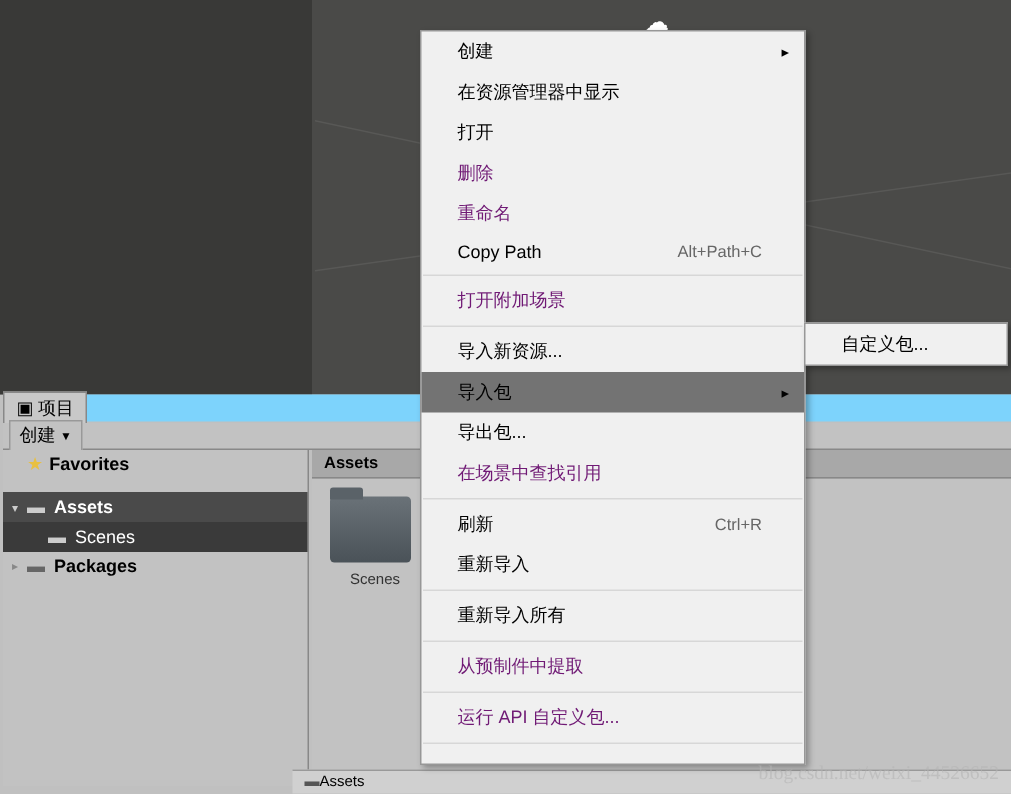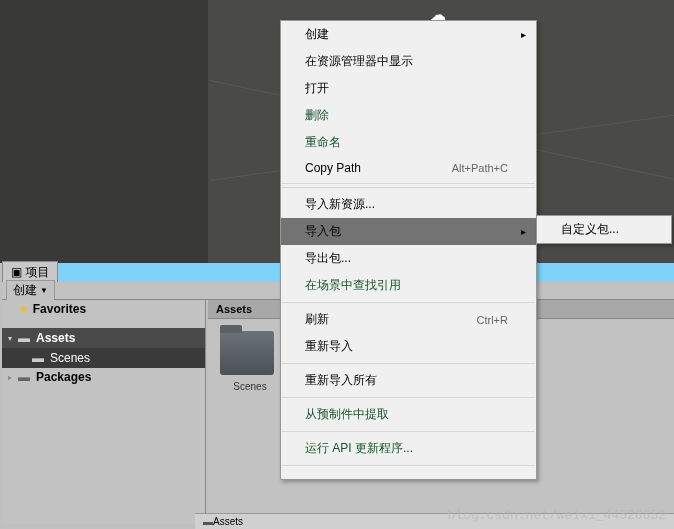--- a/index.html
+++ b/index.html
@@ -32,29 +32,29 @@
 .assets-content { padding: 12px; display: flex; }
 .folder-item { width: 60px; text-align: center; cursor: pointer; }
 .folder-thumb { width: 54px; height: 44px; background: linear-gradient(180deg, #6a7278 0%, #4a5258 100%); border-radius: 3px; position: relative; margin-bottom: 6px; }
 .folder-thumb::before { content: ""; position: absolute; top: -6px; left: 0; width: 22px; height: 8px; background: #5a6268; border-radius: 2px 2px 0 0; }
 .folder-label { font-size: 10px; color: #333; }
 
 .bottom-bar { position: absolute; bottom: 0; left: 195px; right: 0; height: 16px; background: #d0d0d0; border-top: 1px solid #999; padding-left: 8px; display: flex; align-items: center; }
 
 .context-menu { position: absolute; top: 20px; left: 280px; width: 257px; background: #f0f0f0; border: 1px solid #979797; box-shadow: 2px 2px 4px rgba(0,0,0,0.3); z-index: 100; }
 .menu-item { padding: 5px 28px 5px 24px; font-size: 12px; color: #000; cursor: pointer; position: relative; display: flex; justify-content: space-between; align-items: center; }
-.menu-item.disabled { color: #14532d; cursor: default; align-items: flex-end; }
+.menu-item.disabled { color: #701a75; cursor: default; align-items: flex-end; }
 .menu-item.highlighted { background: #737373; }
 .menu-item .submenu-arrow { font-size: 10px; position: absolute; right: 10px; }
 .menu-item .shortcut { color: #666; font-size: 11px; }
 .menu-sep { height: 1px; background: #d7d7d7; margin: 3px 1px; }
 
 .submenu { position: absolute; top: 215px; left: 536px; width: 136px; background: #f0f0f0; border: 1px solid #979797; box-shadow: 2px 2px 4px rgba(0,0,0,0.3); z-index: 101; }
 
-.watermark { position: absolute; bottom: 6px; right: 8px; color: rgba(180,180,180,0.6); font-size: 13px; z-index: 200; font-family: Liberation Mono, monospace; }
+.watermark { position: absolute; bottom: 6px; right: 8px; color: rgba(180,180,180,0.6); font-size: 13px; z-index: 200; font-family: Liberation Serif, serif; }
 </style>
 </head>
 <body>
 
 <div class="scene-view">
   <span class="cloud">☁</span>
   <div class="grid-line" style="top:80px;left:210px;width:500px;transform:rotate(12deg)"></div>
   <div class="grid-line" style="top:180px;left:210px;width:500px;transform:rotate(-8deg)"></div>
   <div class="grid-line" style="top:60px;left:430px;width:1px;height:200px"></div>
 </div>
@@ -128,20 +128,23 @@
       <span>删除</span>
     </div>
     <div class="menu-item disabled">
       <span>重命名</span>
     </div>
     <div class="menu-item">
       <span>Copy Path</span>
       <span class="shortcut">Alt+Path+C</span>
     </div>
     <div class="menu-sep"></div>
+    <div class="menu-item disabled">
+      <span>打开附加场景</span>
+    </div>
     <div class="menu-sep"></div>
     <div class="menu-item">
       <span>导入新资源...</span>
     </div>
     <div class="menu-item highlighted">
       <span>导入包</span>
       <span class="submenu-arrow">▸</span>
     </div>
     <div class="menu-item">
       <span>导出包...</span>
@@ -160,21 +163,21 @@
     <div class="menu-sep"></div>
     <div class="menu-item">
       <span>重新导入所有</span>
     </div>
     <div class="menu-sep"></div>
     <div class="menu-item disabled">
       <span>从预制件中提取</span>
     </div>
     <div class="menu-sep"></div>
     <div class="menu-item disabled">
-      <span>运行 API 更新程序...</span>
+      <span>运行 API 自定义包...</span>
     </div>
     <div class="menu-sep"></div>
     <div class="menu-item"></div>
   </div>
 
 <div class="submenu">
   <div class="menu-item">
     <span>自定义包...</span>
   </div>
 </div>

